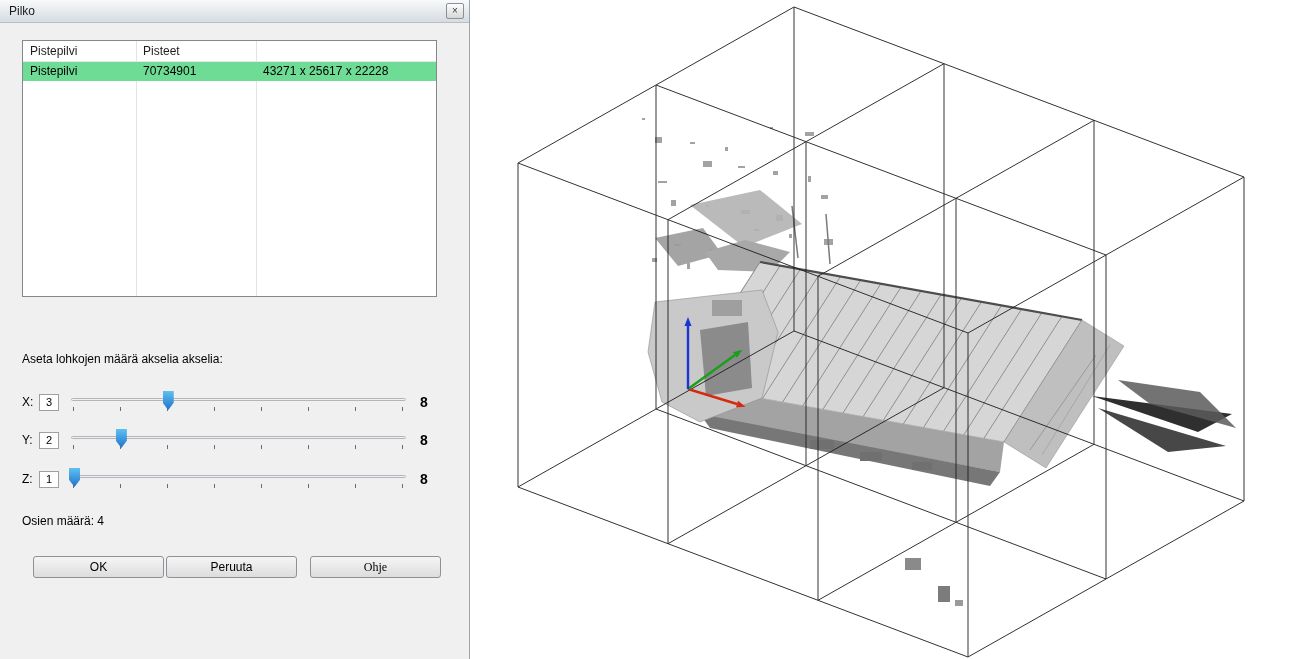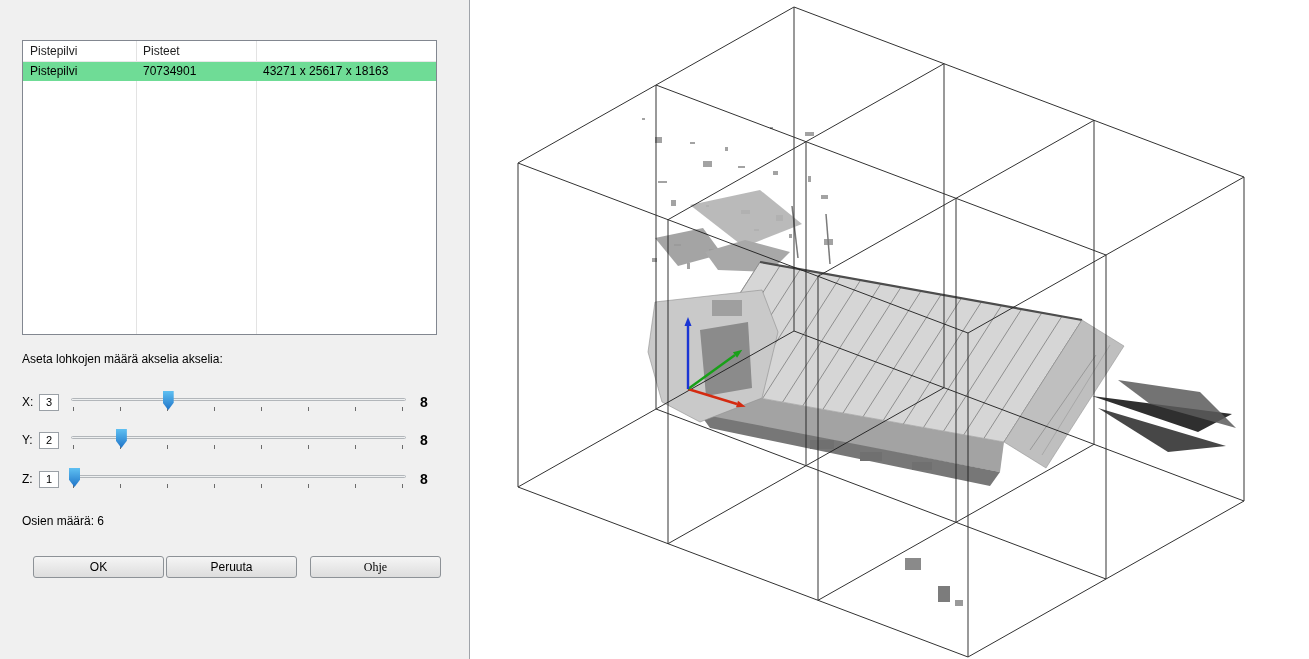--- a/index.html
+++ b/index.html
@@ -23,21 +23,21 @@
   .titlebar .title { font-size: 12px; color: #1b1b1b; }
   .close-btn {
     position: absolute; right: 5px; top: 3px; width: 18px; height: 16px;
     background: linear-gradient(#fdfdfd, #d7d7d7); border: 1px solid #8b9097;
     border-radius: 2px; font-size: 10px; line-height: 13px; text-align: center;
     color: #3c3c3c; cursor: default;
   }
 
   
   .pc-table {
-    position: absolute; left: 22px; top: 40px; width: 415px; height: 295px;
+    position: absolute; left: 22px; top: 40px; width: 415px; height: 257px;
     background: #ffffff; border: 1px solid #828790; overflow: hidden;
   }
   .col-sep { position: absolute; top: 0; bottom: 0; width: 1px; background: #e3e3e3; }
   .col-sep.c1 { left: 113px; } .col-sep.c2 { left: 233px; }
   .thead { display: flex; height: 21px; border-bottom: 1px solid #e8e8e8; position: relative; }
   .th { padding: 3px 7px; color: #1d1d1d; }
   .th.c0 { width: 113px; } .th.c1 { width: 120px; } .th.c2 { flex: 1; }
   .trow { display: flex; height: 19px; position: relative; }
   .td { padding: 2px 7px; color: #000; white-space: nowrap; overflow: hidden; }
   .td.c0 { width: 113px; } .td.c1 { width: 120px; } .td.c2 { flex: 1; }
@@ -85,32 +85,38 @@
   .viewport svg { position: absolute; left: 0; top: 0; width: 100%; height: 100%; }
   #wireframe line { stroke: #1c1c1c; stroke-width: 1; }
   #roof-ribs line { stroke: #8f8f8f; stroke-width: 1; }
 </style>
 </head>
 <body>
 
 <div class="app">
 
   <div class="dialog">
+    <div class="titlebar">
+      <span class="title">Pilko</span>
+      <div class="close-btn">
+        <span>×</span>
+      </div>
+    </div>
 
     <div class="pc-table">
       <div class="col-sep c1"></div>
       <div class="col-sep c2"></div>
       <div class="thead">
         <div class="th c0">Pistepilvi</div>
         <div class="th c1">Pisteet</div>
       </div>
       <div class="trow" id="selected-row" style="background: rgb(111, 220, 150);">
         <div class="td c0">Pistepilvi</div>
         <div class="td c1">70734901</div>
-        <div class="td c2">43271 x 25617 x 18163</div>
+        <div class="td c2">43271 x 25617 x 22228</div>
       </div>
     </div>
 
     <div class="section-label">Aseta lohkojen määrä akselia akselia:</div>
 
     <div class="slider-row r0">
       <span class="axis-label">X:</span>
       <span class="value-box">3</span>
       <div class="slider">
         <div class="track"></div>
@@ -162,21 +168,21 @@
             <span style="left: 57.14%;"></span>
             <span style="left: 71.43%;"></span>
             <span style="left: 85.71%;"></span>
             <span style="left: 100%;"></span>
           </div>
         <div class="thumb" style="left: calc(0% + 0px);"></div>
       </div>
       <span class="max-label">8</span>
     </div>
 
-    <div class="parts-label">Osien määrä: 6</div>
+    <div class="parts-label">Osien määrä: 4</div>
 
     <button class="btn ok">OK</button>
     <button class="btn cancel">Peruuta</button>
     <button class="btn help">Ohje</button>
   </div>
 
   <div class="viewport">
     <svg id="scene-svg" viewBox="470 0 839 659" xmlns="http://www.w3.org/2000/svg">
 
       <g id="point-cloud">

